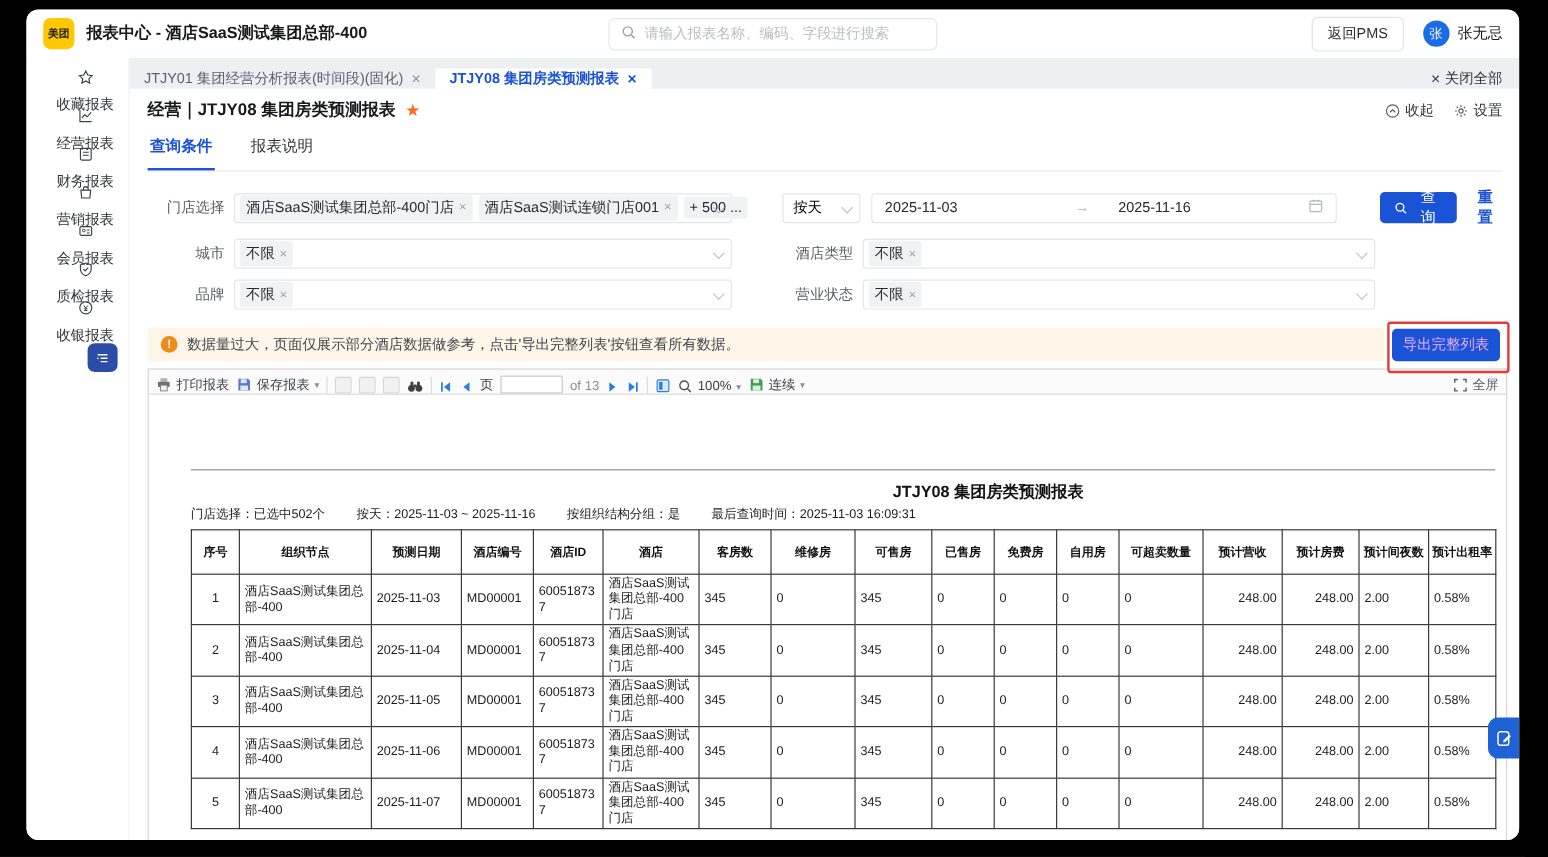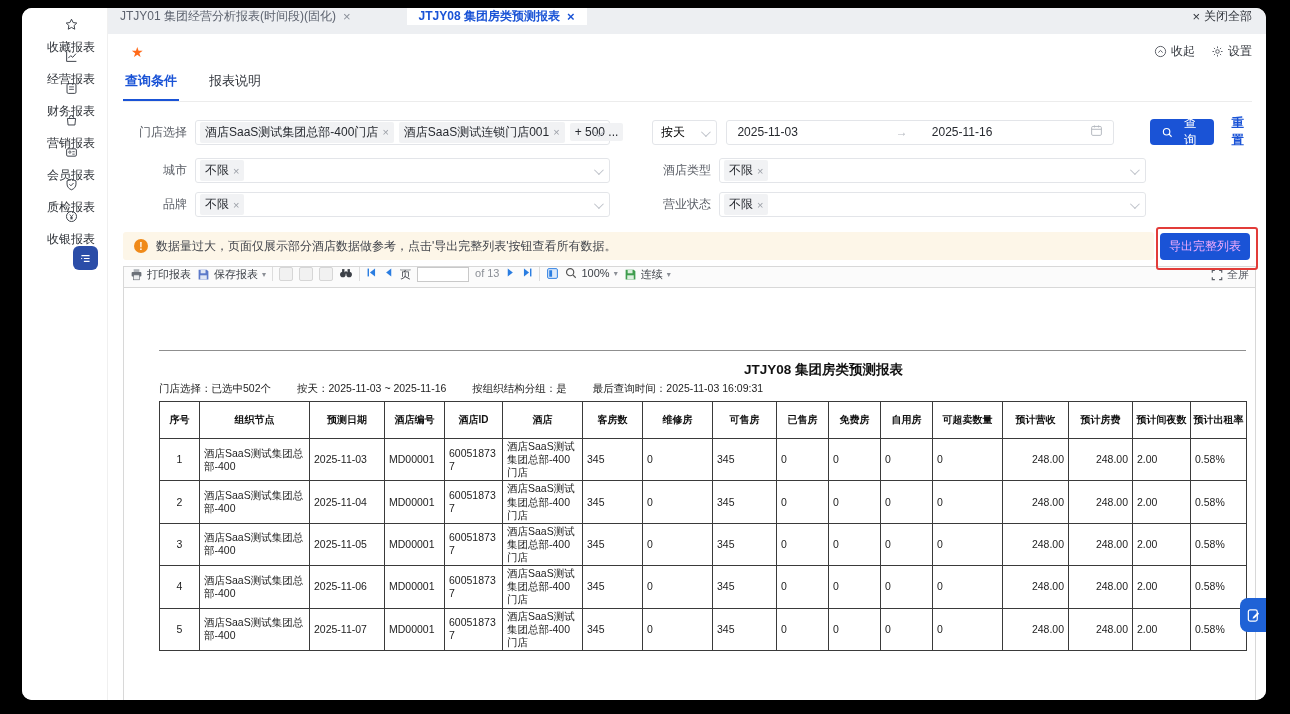--- a/index.html
+++ b/index.html
@@ -20,21 +20,21 @@
   
   .body { flex:1; display:flex; min-height:0; }
   .sidebar { flex:0 0 86px; border-right:1px solid #f0f0f0; position:relative; padding-top:10px; background:#fff; }
   .side-item { height:32px; display:flex; align-items:center; gap:5px; padding-left:13px; font-size:12px; color:#2e3238; cursor:pointer; white-space:nowrap;flex-direction:column; }
   .side-item svg { flex:0 0 13px; }
   .side-toggle { position:absolute; right:9px; top:238px; width:25px; height:24px; background:#2b4da8; border-radius:6px; display:flex; align-items:center; justify-content:center; cursor:pointer; }
 
   .main { flex:1; display:flex; flex-direction:column; min-width:0; }
 
   
-  .tabstrip { flex:0 0 26px; background:#edeff2; display:flex; align-items:flex-start; font-size:12px;gap:44px; }
+  .tabstrip { flex:0 0 26px; background:#edeff2; display:flex; align-items:flex-end; font-size:12px; }
   .wtab { display:flex; align-items:center; gap:7px; padding:0 12px; color:#5c626e; cursor:pointer; white-space:nowrap; }
   .wtab.active { background:#fff; color:#1a53d6; font-weight:bold; }
   .wtab .x { font-size:13px; color:#8a8f99; }
   .wtab.active .x { color:#1a53d6; }
   .close-all { margin-left:auto; display:flex; align-items:center; gap:4px; padding:0 14px; color:#30343b; cursor:pointer; }
   .close-all .x { font-size:13px; }
 
   
   .content { flex:1; position:relative; background:#fff; overflow:hidden; display:flex; flex-direction:column; }
   .page-head { display:flex; align-items:center; margin:9px 14px 0 15px; }
@@ -70,21 +70,21 @@
 
   
   .banner-row { display:flex; align-items:center; margin:5px 10px 0 15px; position:relative; height:30px; }
   .banner { flex:1; height:28px; background:#fdf6e8; border-radius:3px; display:flex; align-items:center; gap:8px; padding:0 11px; font-size:12px; color:#42454c; }
   .warn-ic { width:14px; height:14px; border-radius:50%; background:#f08a19; color:#fff; font-size:10px; font-weight:bold; display:flex; align-items:center; justify-content:center; flex:0 0 14px; }
   .export-wrap { flex:0 0 102px; display:flex; justify-content:center; position:relative; }
   .export-btn { background:#1a53d6; border:none; color:#f0abfc; font-size:12px; border-radius:4px; padding:5px 9px; cursor:pointer; white-space:nowrap; }
   .red-box { position:absolute; left:2px; right:-2px; top:-6px; bottom:-10px; border:2px solid #e23c39; border-radius:3px; pointer-events:none; z-index:5; }
 
   
-  .vtoolbar { margin:5px 10px 0 15px; height:22px; border:1px solid #d8d8d8; background:#fbfbfb; display:flex; align-items:flex-start; gap:6px; padding:0 6px; font-size:11px; color:#3c4047; }
+  .vtoolbar { margin:5px 10px 0 15px; height:22px; border:1px solid #d8d8d8; background:#fbfbfb; display:flex; align-items:flex-end; gap:6px; padding:0 6px; font-size:11px; color:#3c4047; }
   .vt-group { display:flex; align-items:center; gap:4px; cursor:pointer; white-space:nowrap; }
   .vsep { width:1px; height:14px; background:#ddd; }
   .gray-ic { width:14px; height:14px; border:1px solid #d6d6d6; border-radius:2px; background:#f1f1f1; }
   .pg-input { width:52px; height:15px; border:1px solid #c9c9c9; background:#fff; font-size:10px; padding:0 3px; }
   .of-lbl { color:#8b8f96; }
   .caret { font-size:8px; color:#8b8f96; }
   .vt-right { margin-left:auto; display:flex; align-items:center; gap:4px; color:#5a5e66; cursor:pointer; }
 
   
   .viewer { flex:1; margin:0 10px 0 15px; border-left:1px solid #d8d8d8; border-right:1px solid #d8d8d8; background:#fff; overflow:hidden; position:relative; }
@@ -100,20 +100,40 @@
   table.rpt td:nth-child(14), table.rpt td:nth-child(15) { text-align:right; }
 
   
   .feedback { position:absolute; right:0; top:590px; width:26px; height:34px; background:#1f62d6; border-radius:8px 0 0 8px; display:flex; align-items:center; justify-content:center; cursor:pointer; z-index:9; }
 </style>
 </head>
 <body>
 
 <div class="window">
 
+  <div class="topbar">
+    <div class="logo">美团</div>
+    <div class="app-title">报表中心 - 酒店SaaS测试集团总部-400</div>
+    <div class="search">
+      <span>
+        <svg width="12" height="12" viewBox="0 0 14 14">
+            <circle cx="6" cy="6" r="4.4" fill="none" stroke="#9aa0a8" stroke-width="1.4"></circle>
+            <line x1="9.4" y1="9.4" x2="12.6" y2="12.6" stroke="#9aa0a8" stroke-width="1.4"></line>
+          </svg>
+      </span>
+      <span>请输入报表名称、编码、字段进行搜索</span>
+    </div>
+    <div class="topbar-right">
+      <button class="back-pms">返回PMS</button>
+      <div class="userbox">
+        <div class="avatar">张</div>
+        <span class="username">张无忌</span>
+      </div>
+    </div>
+  </div>
 
   <div class="body">
 
     <div class="sidebar">
       <div class="side-item">
         <span><svg width="13" height="13" viewBox="0 0 16 16">
               <path d="M8 1.5l2 4.1 4.5.6-3.3 3.1.8 4.5L8 11.6l-4 2.2.8-4.5L1.5 6.2 6 5.6z" fill="none" stroke="#3b4048" stroke-width="1.2"></path>
             </svg></span>
         <span>收藏报表</span>
       </div>
@@ -180,20 +200,21 @@
         </div>
         <div class="close-all">
           <span class="x">×</span>
           <span>关闭全部</span>
         </div>
       </div>
 
       <div class="content">
 
         <div class="page-head">
+          <span class="page-title">经营｜JTJY08 集团房类预测报表</span>
           <span class="fav-star">★</span>
           <div class="page-head-right">
             <span class="ph-action">
               <svg width="13" height="13" viewBox="0 0 16 16">
                   <circle cx="8" cy="8" r="6.3" fill="none" stroke="#5a5e66" stroke-width="1.2"></circle>
                   <path d="M5.3 9.3L8 6.7l2.7 2.6" fill="none" stroke="#5a5e66" stroke-width="1.2"></path>
                 </svg>
               <span>收起</span>
             </span>
             <span class="ph-action">

